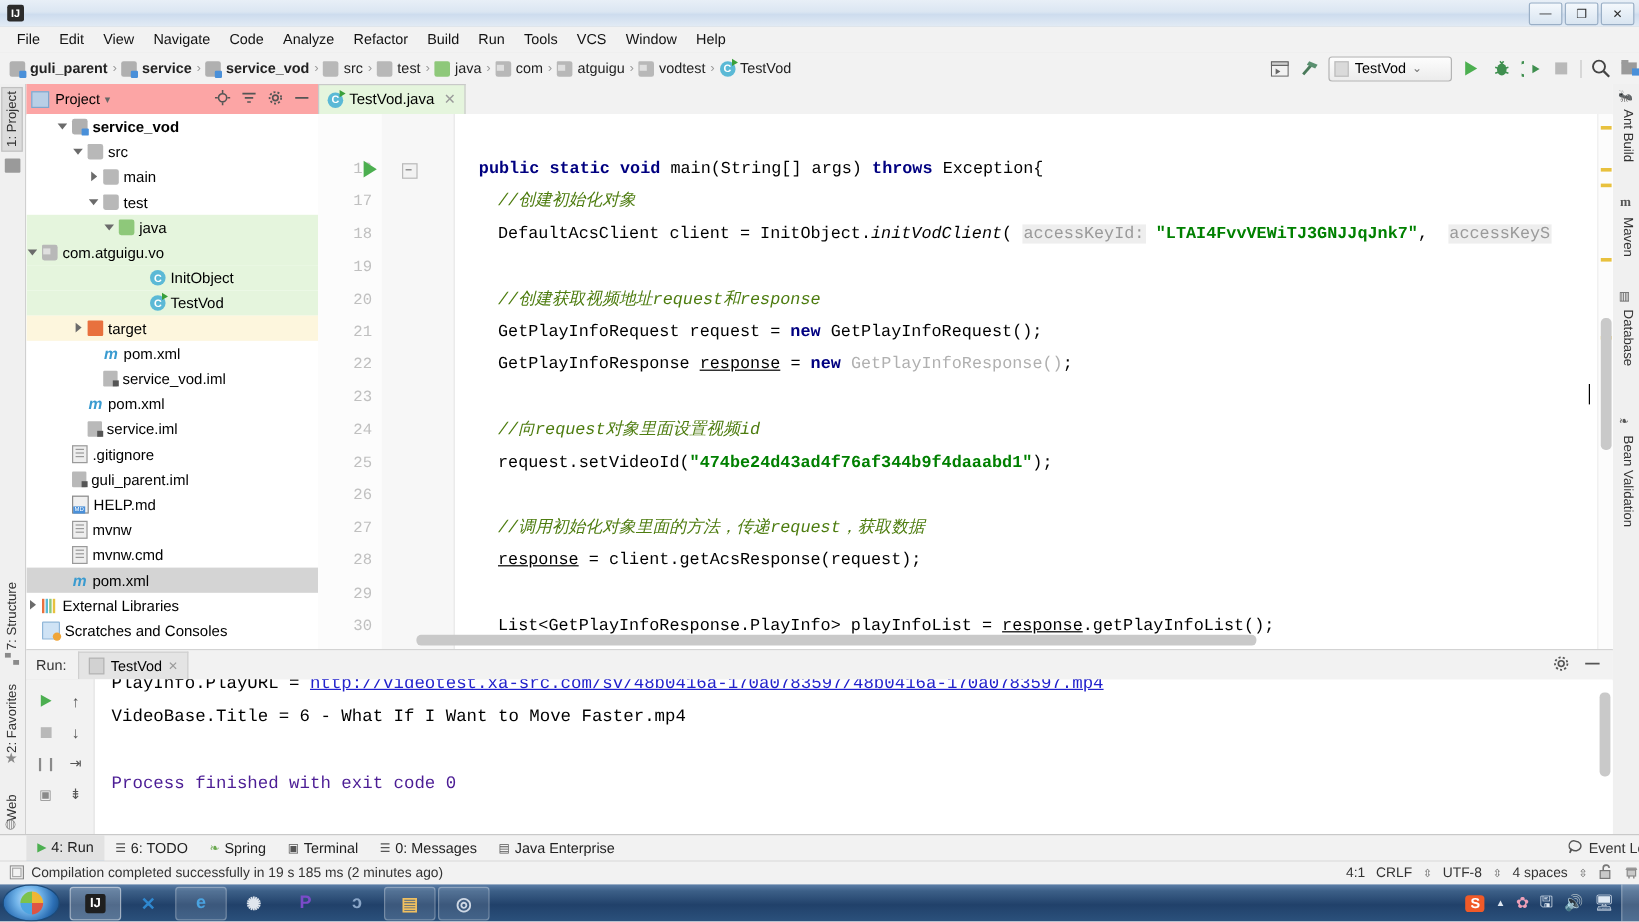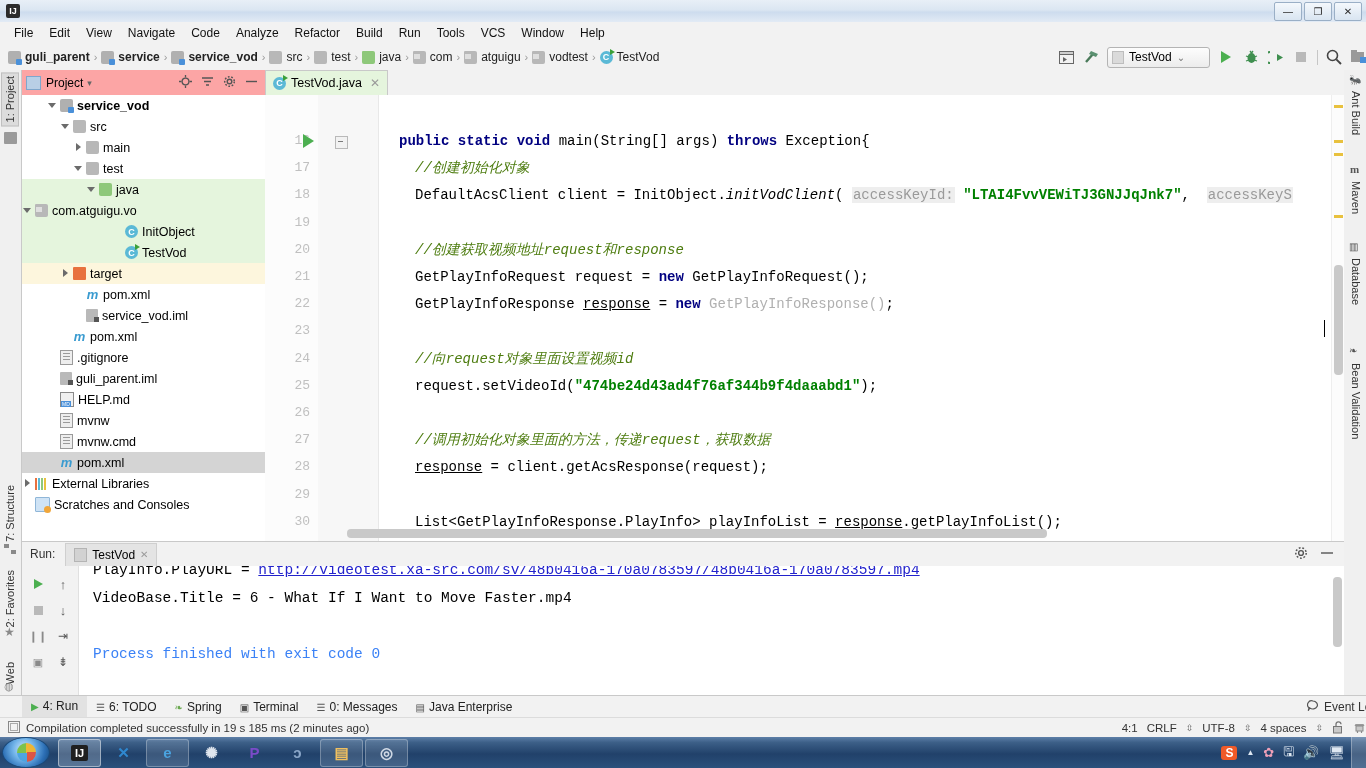--- a/index.html
+++ b/index.html
@@ -169,21 +169,21 @@
   
   .runpanel{position:absolute;left:22px;top:541px;width:1322px;height:154px;background:#fff;border-top:1px solid #c9c9c9;}
   .run-head{height:24px;background:#f2f2f2;border-bottom:1px solid #dcdcdc;display:flex;align-items:center;padding-left:8px;}
   .run-head .lab{font-size:12px;color:#333;margin-right:10px;}
   .run-tab{display:flex;align-items:center;gap:5px;height:22px;padding:0 8px;background:#e4e4e4;border:1px solid #cfcfcf;border-bottom:none;font-size:12px;}
   .run-head-right{margin-left:auto;display:flex;align-items:center;gap:12px;padding-right:10px;}
   .run-side{position:absolute;left:0;top:24px;width:56px;bottom:0;background:#f2f2f2;border-right:1px solid #e0e0e0;}
   .rs-btn{position:absolute;width:18px;height:18px;display:flex;align-items:center;justify-content:center;font-size:13px;color:#555;}
   .console{position:absolute;left:57px;top:24px;right:0;bottom:0;background:#fff;overflow:hidden;}
   .co{position:absolute;left:14px;white-space:pre;font-family:"Liberation Mono",monospace;font-size:14.5px;color:#000;}
-  .co.blue{color:#3b82f6;}
+  .co.blue{color:#4c1d95;}
   .con-scroll{position:absolute;right:2px;width:9px;background:#c9c9c9;border-radius:4px;}
 
   
   .bottombar{
     position:absolute;left:0;top:695px;width:1366px;height:22px;
     background:#f2f2f2;border-top:1px solid #c9c9c9;display:flex;align-items:center;padding-left:22px;
   }
   .btab{display:flex;align-items:center;gap:4px;height:21px;padding:0 9px;font-size:12px;color:#222;}
   .btab.sel{background:#e2e2e2;border-bottom:2px solid #5a9bd5;}
   .bottombar-right{margin-left:auto;display:flex;align-items:center;gap:5px;padding-right:10px;font-size:12px;color:#333;}
@@ -464,20 +464,25 @@
         </div>
         <div class="row" style="padding-left: 51px;">
           <span class="arrow"></span>
           <span class="ic-iml"></span>
           <span class="nm">service_vod.iml</span>
         </div>
         <div class="row" style="padding-left: 38px;">
           <span class="arrow"></span>
           <span class="ic-m">m</span>
           <span class="nm">pom.xml</span>
+        </div>
+        <div class="row" style="padding-left: 38px;">
+          <span class="arrow"></span>
+          <span class="ic-iml"></span>
+          <span class="nm">service.iml</span>
         </div>
         <div class="row" style="padding-left: 25px;">
           <span class="arrow"></span>
           <span class="ic-file"></span>
           <span class="nm">.gitignore</span>
         </div>
         <div class="row" style="padding-left: 25px;">
           <span class="arrow"></span>
           <span class="ic-iml"></span>
           <span class="nm">guli_parent.iml</span>

